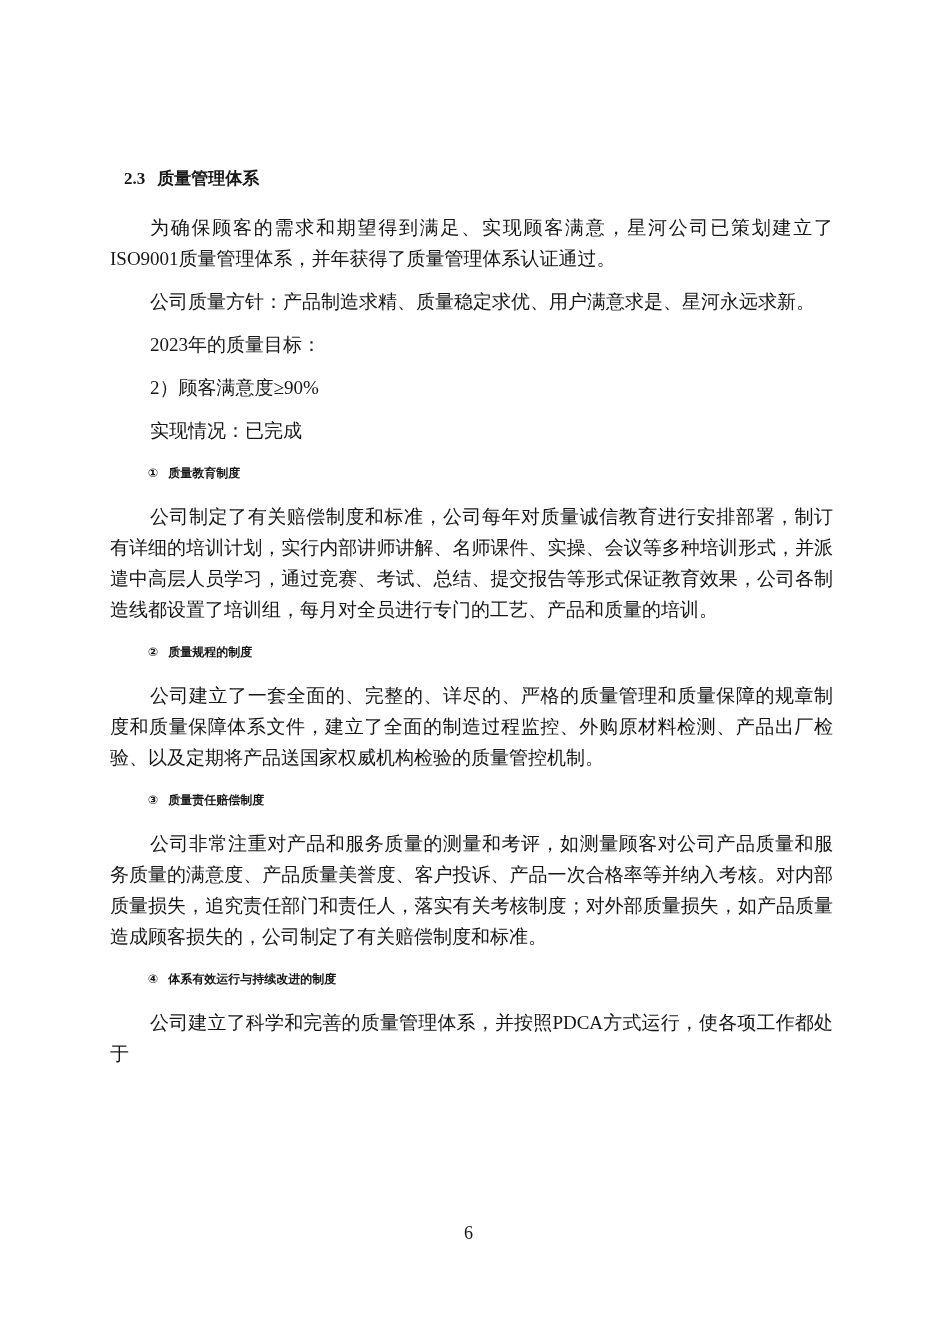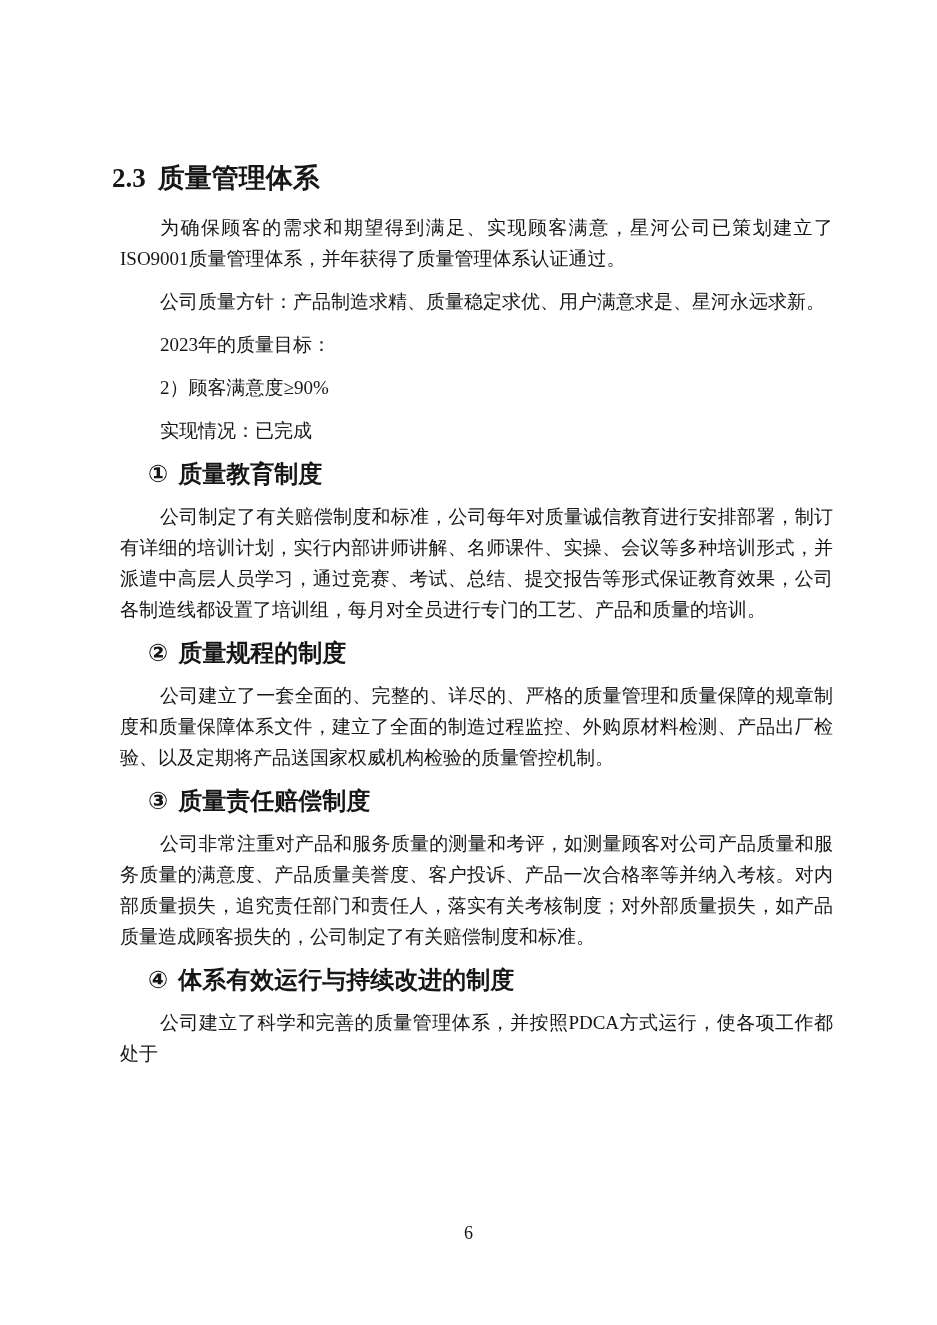--- a/index.html
+++ b/index.html
@@ -23,38 +23,38 @@
     position: absolute;
     left: 108px;
     top: 163px;
     width: 725px;
     font-family: "Liberation Serif", "DejaVu Serif", serif;
     font-size: 19px;
     line-height: 31px;
   }
   .section-heading {
     font-family: "Liberation Sans", "DejaVu Sans", sans-serif;
-    font-size: 27px;
+    font-size: 17px;
     font-weight: bold;
     line-height: 31px;
-    margin: 0 0 18px 0;
+    margin: 0 0 18px 12px;
     padding-left: 4px;
   }
   .section-heading .num {
     font-family: "Liberation Serif", "DejaVu Serif", serif;
     margin-right: 12px;
   }
   .para {
-    margin: 0 0 12px 12px;
+    margin: 0 0 12px 2px;
     text-indent: 40px;
     text-align: justify;
   }
   .sub-heading {
     font-family: "Liberation Sans", "DejaVu Sans", sans-serif;
-    font-size: 24px;
+    font-size: 12px;
     font-weight: bold;
     line-height: 31px;
     margin: 2px 0 12px 0;
     padding-left: 40px;
   }
   .sub-heading .marker {
     margin-right: 10px;
   }
   .footer {
     position: absolute;

